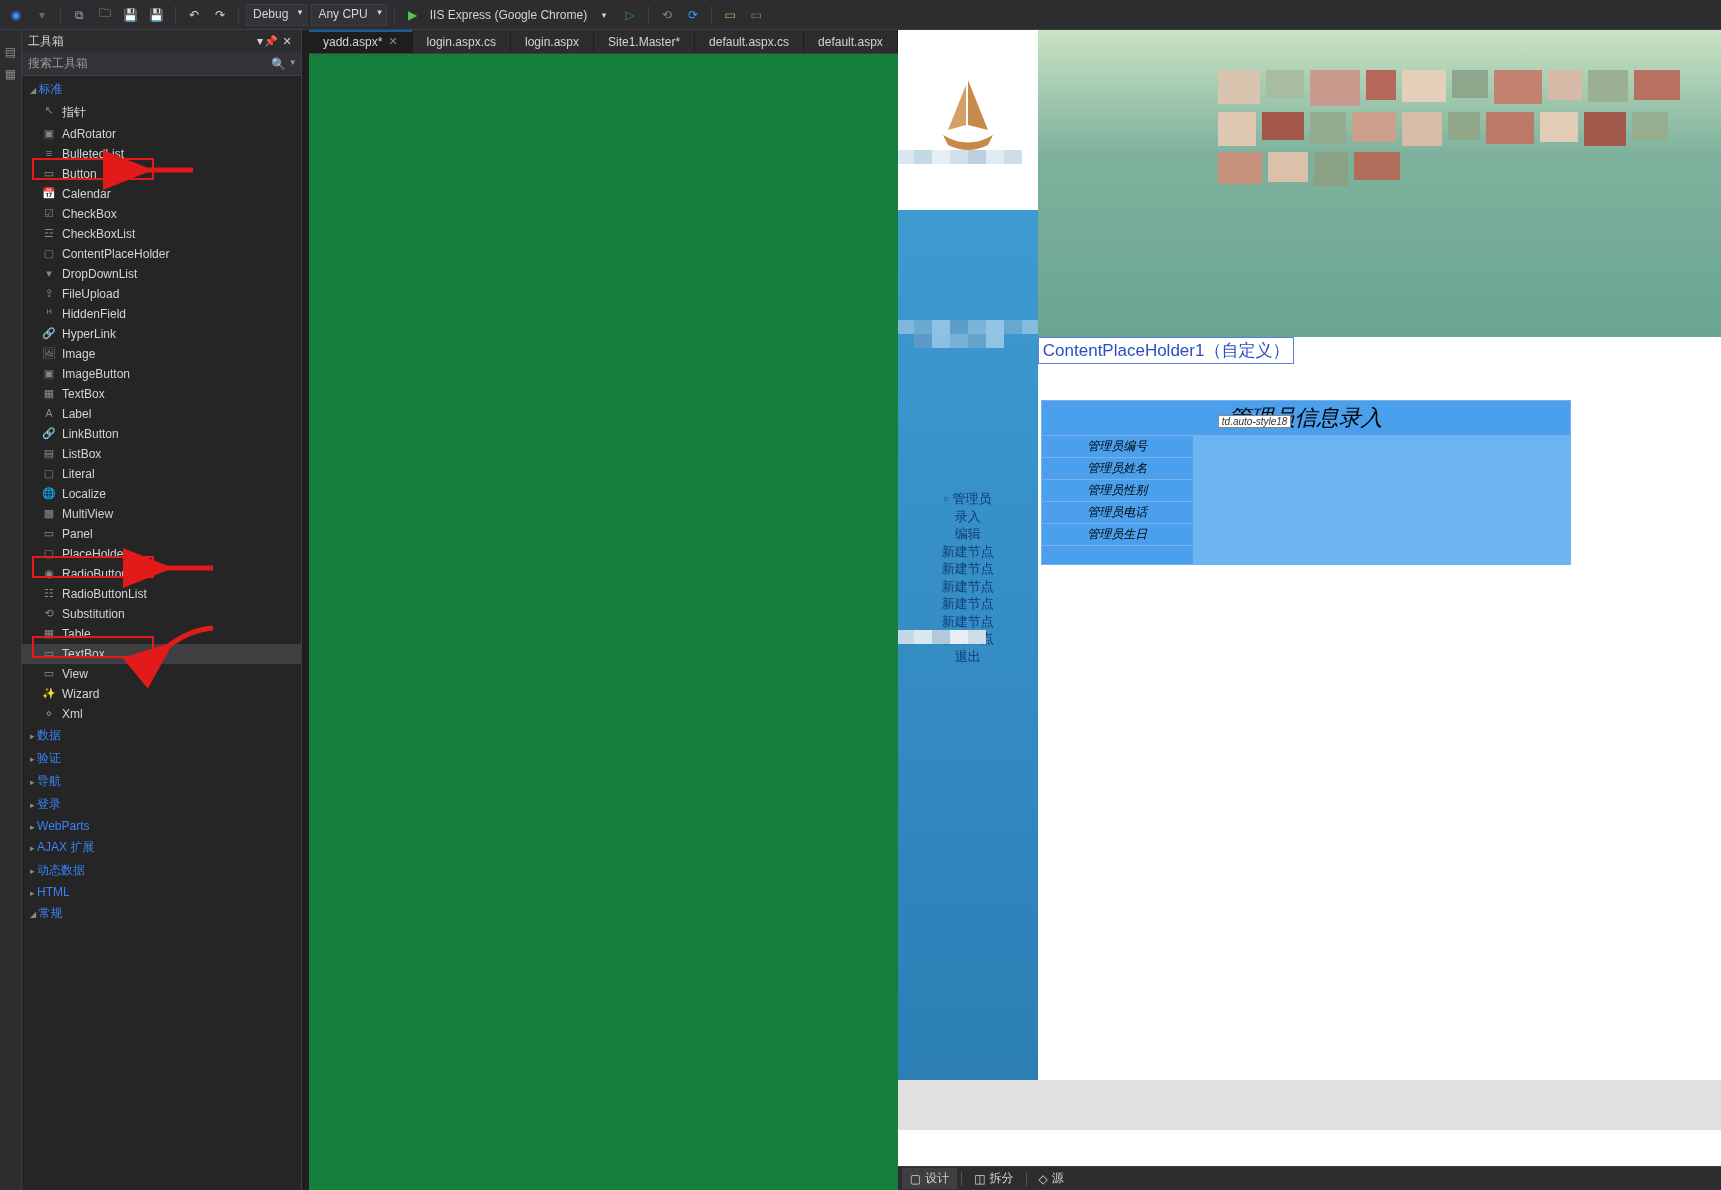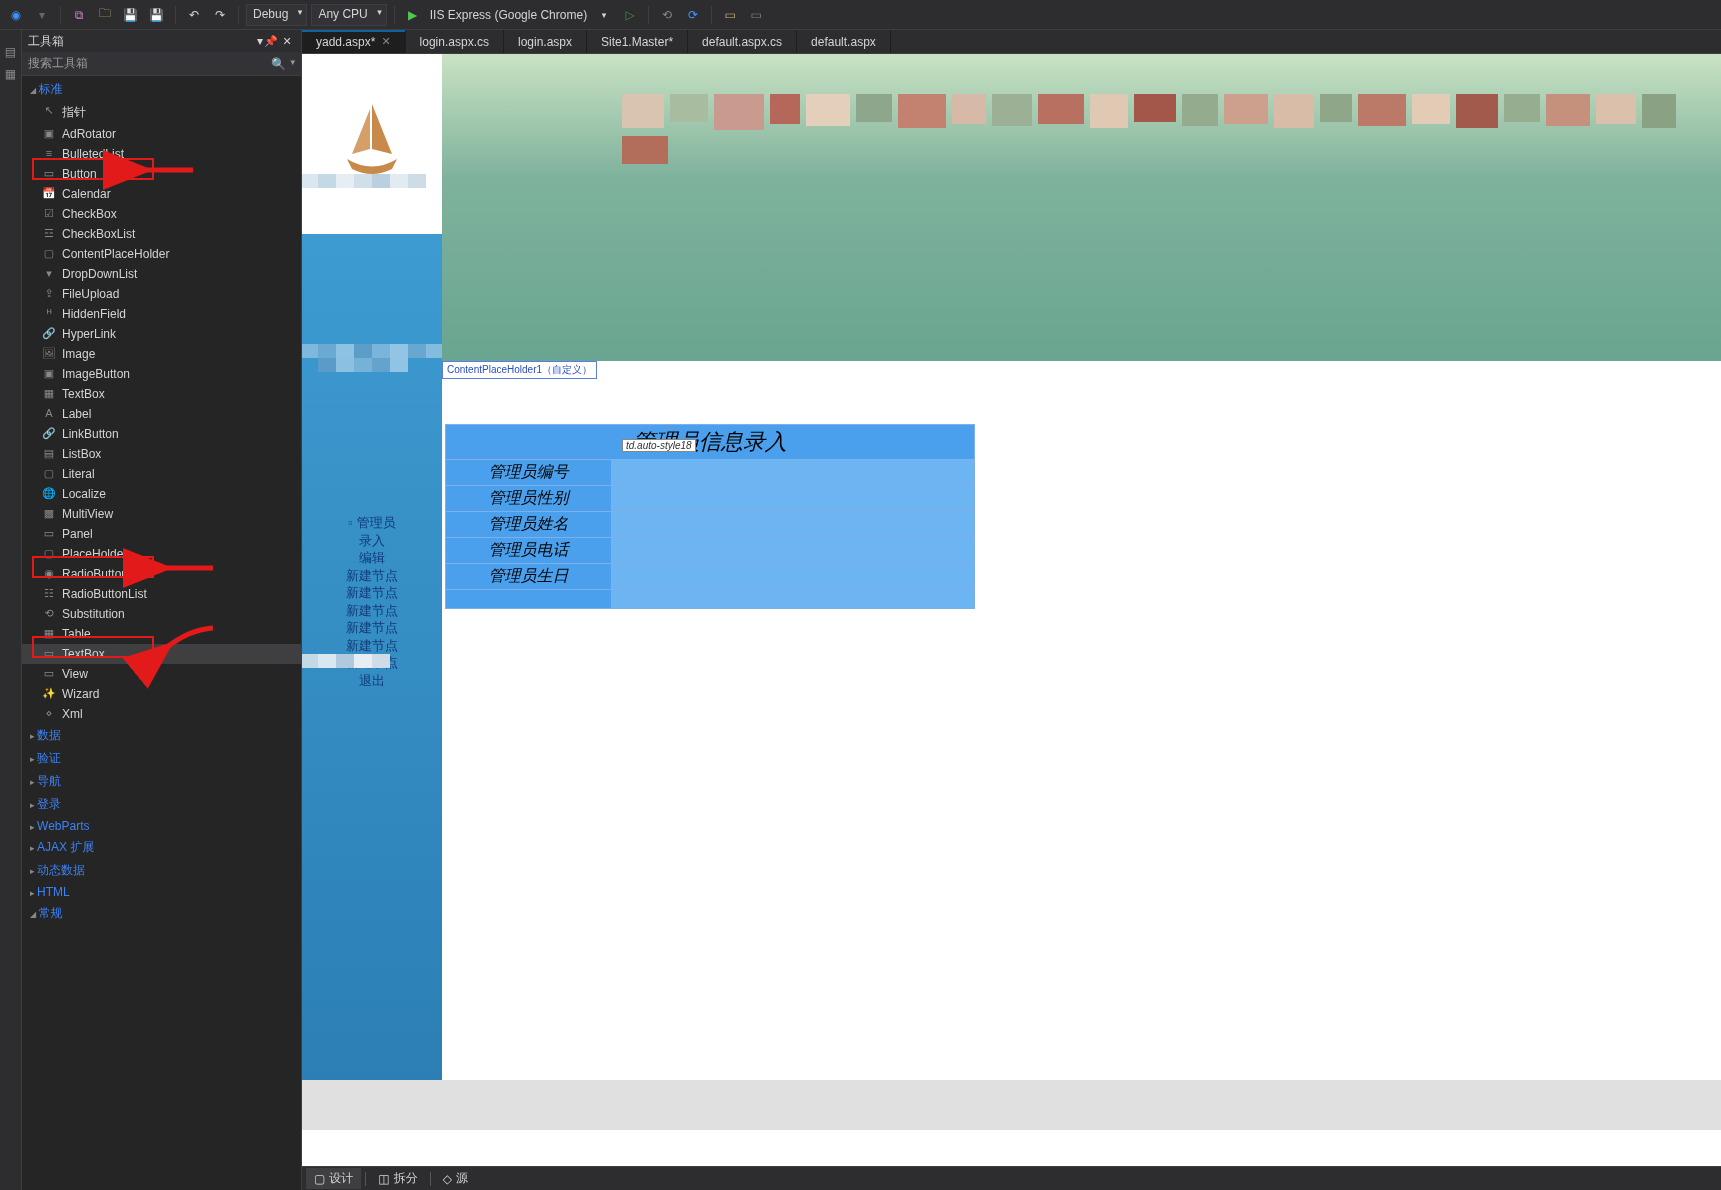--- a/index.html
+++ b/index.html
@@ -33,21 +33,21 @@
 .tree-group.expanded::before { content: "◢ "; font-size: 8px; }
 .tree-item { padding: 3px 8px 3px 40px; position: relative; cursor: pointer; color: #d4d4d4; }
 .tree-item.selected { background: #3f3f41; }
 .tree-item .ti-icon { position: absolute; left: 20px; width: 14px; text-align: center; color: #888; font-size: 11px; }
 .tree-hint { padding: 6px 10px; color: #d4d4d4; font-size: 12px; line-height: 1.5; }
 
 .red-box { position: absolute; border: 2px solid #e21a1a; pointer-events: none; }
 .red-arrow { position: absolute; pointer-events: none; }
 .red-arrow svg { overflow: visible; }
 
-.editor-area { flex: 1; display: flex; flex-direction: column; background: #15803d; }
+.editor-area { flex: 1; display: flex; flex-direction: row; background: #15803d; margin-left: 7px; }
 .doc-tabs { height: 24px; background: #2d2d30; display: flex; align-items: stretch; border-bottom: 1px solid #3e3e42; }
 .doc-tab { padding: 0 14px; display: flex; align-items: center; gap: 6px; color: #d4d4d4; font-size: 12px; border-right: 1px solid #1e1e1e; cursor: pointer; position: relative; }
 .doc-tab.active { background: #1e1e1e; }
 .doc-tab .tab-close { font-size: 11px; color: #888; }
 .doc-tab.active::after { content:""; position:absolute; top:0; left:0; right:0; height:2px; background:#0e639c; }
 
 .designer-surface { flex: 1; background: #fff; position: relative; overflow: hidden; }
 .designer-gray { position: absolute; left: 0; right: 0; top: 0; height: 180px; background: #e0e0e0; }
 .designer-gray-bottom { position: absolute; left:0; right:0; bottom: 60px; height: 50px; background: #e0e0e0; }
 
@@ -58,28 +58,28 @@
 .pixbar { position: absolute; left: -2px; width: 144px; display: flex; flex-wrap: wrap; }
 .pixbar .px { width: 18px; height: 14px; }
 .nav-links { position: absolute; top: 280px; left: 0; right: 0; text-align: center; color: #1a4a8a; font-size: 13px; line-height: 1.35; }
 .nav-links div { color: #113a78; }
 .nav-icon-line { display:flex; align-items:center; justify-content:center; gap:4px; }
 
 .banner { position: absolute; left: 140px; top: -180px; right: 0; height: 307px; background: linear-gradient(#c9e2c3,#7fb29d 40%, #69a590); overflow:hidden; }
 .banner .mosaic { position:absolute; top: 40px; left: 180px; right: 10px; bottom: 20px; display:flex; flex-wrap:wrap; gap:6px; align-content:flex-start; filter: blur(0.3px); }
 .banner .mosaic span { display:block; }
 
-.cph-label { position:absolute; left:140px; top:127px; background:#fff; border:1px solid #5a7edc; color:#2a4ec0; font-size:10px; padding:1px 4px; z-index: 5; }
+.cph-label { position:absolute; left:140px; top:127px; background:#fff; border:1px solid #5a7edc; color:#2a4ec0; font-size:17px; padding:1px 4px; z-index: 5; }
 
 .form-area { position:absolute; left:143px; top:190px; right: 350px; }
 .form-table { border-collapse: collapse; width: 530px; font-style: italic; }
 .form-table td { border: 1px solid #7db0e8; background: #4aa0ec; padding: 2px 4px; }
 .form-title-cell { text-align: center; font-family: "SimSun", serif; font-size: 22px; color: #000; height: 28px; position: relative; }
 .td-badge { position:absolute; left: 50%; transform: translateX(-88px); top: 14px; font-size: 10px; background:#fff; border:1px solid #888; padding: 0 3px; color:#333; font-family: sans-serif; }
-.lbl-cell { width: 166px; text-align: center; font-family: "SimSun", serif; font-size: 16px; color:#000; height: 19px; }
+.lbl-cell { width: 152px; text-align: center; font-family: "SimSun", serif; font-size: 12px; color:#000; height: 19px; }
 .inp-cell { background: #6db4f2 !important; }
 .blank-row td { height: 19px; }
 
 .view-bar { position: absolute; left: 0; right: 0; bottom: 0; height: 24px; background: #2d2d30; border-top: 1px solid #3e3e42; display: flex; align-items: center; padding: 0 4px; gap: 2px; color: #d4d4d4; font-size: 12px; }
 .view-btn { padding: 2px 8px; display:flex; align-items:center; gap:4px; cursor:pointer; }
 .view-btn.active { background: #3f3f41; }
 .vb-sep { width:1px; height:14px; background:#555; margin: 0 2px; }
 </style>
 </head>
 <body>
@@ -300,25 +300,25 @@
                   <td colspan="2" class="form-title-cell">
               <span class="td-badge">td.auto-style18</span>
               <span>管理员信息录入</span>
             </td>
                 </tr>
             <tr>
                   <td class="lbl-cell">管理员编号</td>
                   <td class="inp-cell"></td>
                 </tr>
             <tr>
+                  <td class="lbl-cell">管理员姓名</td>
+                  <td class="inp-cell"></td>
+                </tr>
+            <tr>
                   <td class="lbl-cell">管理员性别</td>
-                  <td class="inp-cell"></td>
-                </tr>
-            <tr>
-                  <td class="lbl-cell">管理员姓名</td>
                   <td class="inp-cell"></td>
                 </tr>
             <tr>
                   <td class="lbl-cell">管理员电话</td>
                   <td class="inp-cell"></td>
                 </tr>
             <tr>
                   <td class="lbl-cell">管理员生日</td>
                   <td class="inp-cell"></td>
                 </tr>

